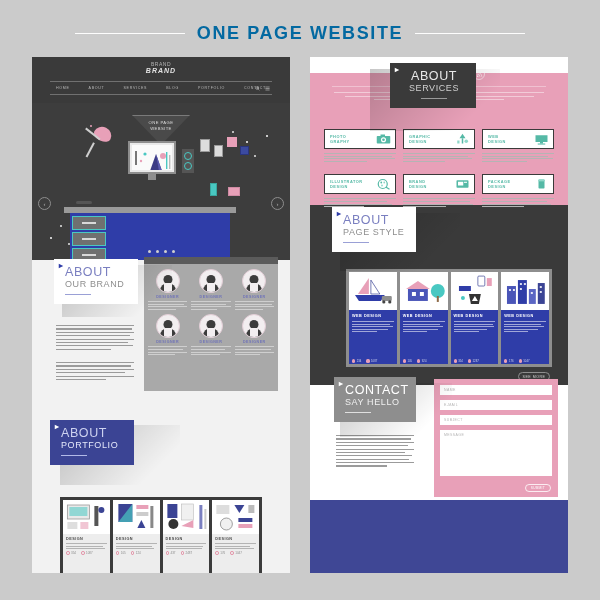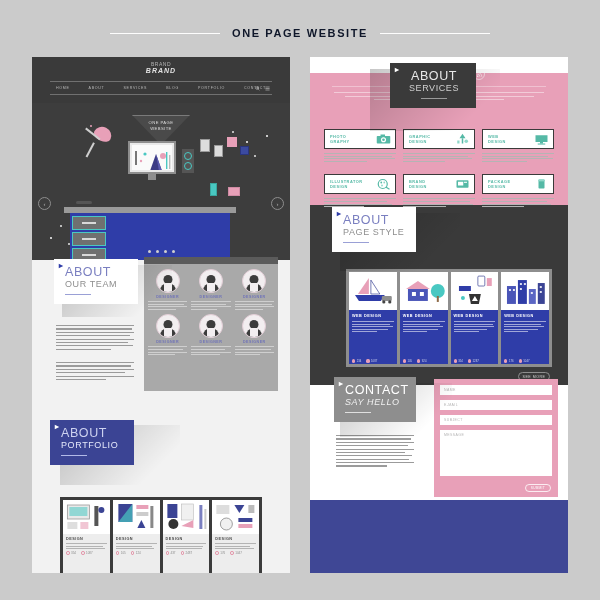--- a/index.html
+++ b/index.html
@@ -10,21 +10,21 @@
     -webkit-font-smoothing:antialiased;
   }
 
   
   .page-title-bar{
     position:absolute; top:22px; left:0; width:600px; height:22px;
     display:flex; align-items:center; justify-content:center; gap:12px;
   }
   .ptl-line{ width:110px; height:1px; background:#fff; opacity:.95; }
   .ptl-text{
-    color:#0f172a; font-size:11px; letter-spacing:1.6px; font-weight:bold;
+    color:#0369a1; font-size:18px; letter-spacing:1.6px; font-weight:bold;
     white-space:nowrap;
   }
 
   
   .panel{ position:absolute; overflow:hidden; }
   #panel-left { left:32px;  top:57px; width:258px; height:516px; background:#f2f2f2; }
   #panel-right{ left:310px; top:57px; width:258px; height:516px; background:#fff; }
 
   
   .dark-nav{ position:absolute; left:0; top:0; width:100%; height:46px; background:#3a3a3a; }
@@ -281,21 +281,21 @@
         <i></i>
     </div>
   </div>
 
   <div class="tc-shadow" style="left:30px; top:208px; width:110px; height:52px;"></div>
   <div class="title-card" style="left:22px; top:202px; width:84px; background:#fff;">
     <svg class="tc-playicon" viewBox="0 0 8 8">
         <polygon points="1,1 7,4 1,7" fill="#2f3da8"></polygon>
       </svg>
     <div class="tc-l1" style="color:#7a7fc0;">ABOUT</div>
-    <div class="tc-l2" style="color:#8e8e8e;">OUR TEAM</div>
+    <div class="tc-l2" style="color:#8e8e8e;">OUR BRAND</div>
     <div class="tc-rule" style="background:#9aa0d6;"></div>
   </div>
 
   <div class="lines dark" style="left:24px; top:268px; width:78px;">
     <i style="width:100%"></i>
       <i style="width:98%"></i>
       <i style="width:100%"></i>
       <i style="width:95%"></i>
     <i style="width:100%"></i>
       <i style="width:92%"></i>
@@ -823,21 +823,21 @@
     </div>
   </div>
   <div class="see-more" style="left:208px; top:315px; border-color:#8e8e8e; background:transparent; color:#cfcfcf;">SEE MORE</div>
 
   <div class="tc-shadow" style="left:30px; top:326px; width:112px; height:54px;"></div>
   <div class="title-card" style="left:24px; top:320px; width:82px; background:#8e8e8e;">
     <svg class="tc-playicon" viewBox="0 0 8 8">
         <polygon points="1,1 7,4 1,7" fill="#fff"></polygon>
       </svg>
     <div class="tc-l1" style="color:#fff;">CONTACT</div>
-    <div class="tc-l2" style="color:#f0f0f0;font-style:italic;">SAY HELLO</div>
+    <div class="tc-l2" style="color:#f0f0f0;">SAY HELLO</div>
     <div class="tc-rule" style="background:#e0e0e0;"></div>
   </div>
   <div class="lines dark" style="left:26px; top:378px; width:78px;">
     <i style="width:100%"></i>
       <i style="width:96%"></i>
       <i style="width:100%"></i>
       <i style="width:92%"></i>
     <i style="width:100%"></i>
       <i style="width:88%"></i>
       <i style="width:97%"></i>

